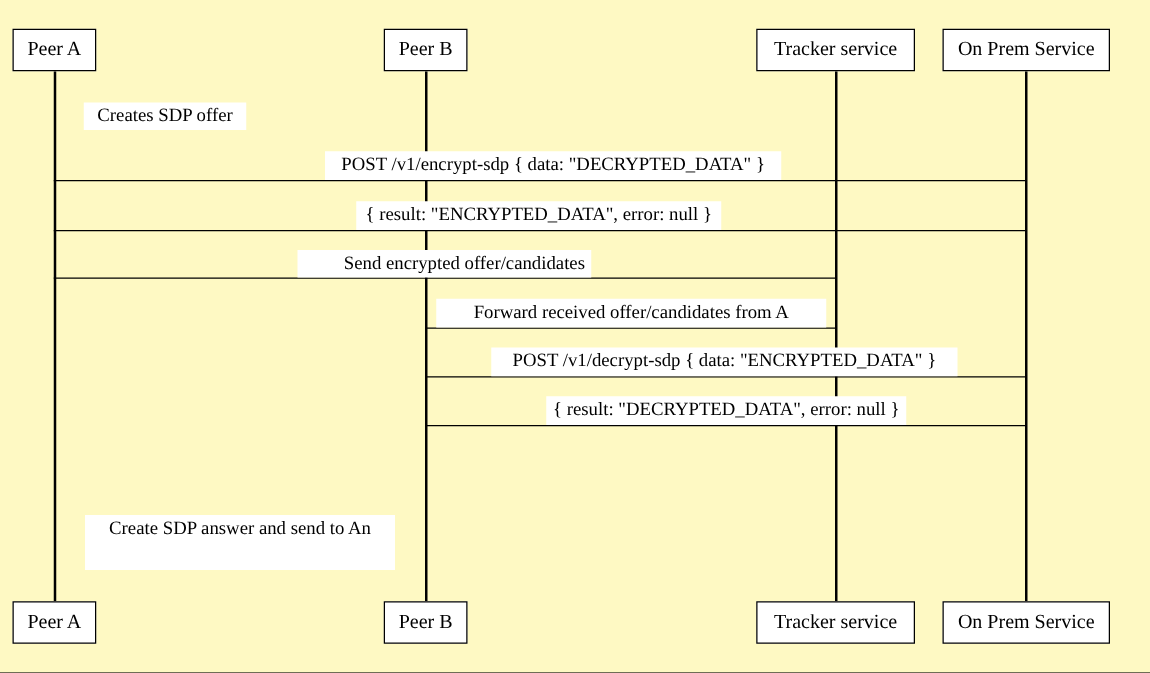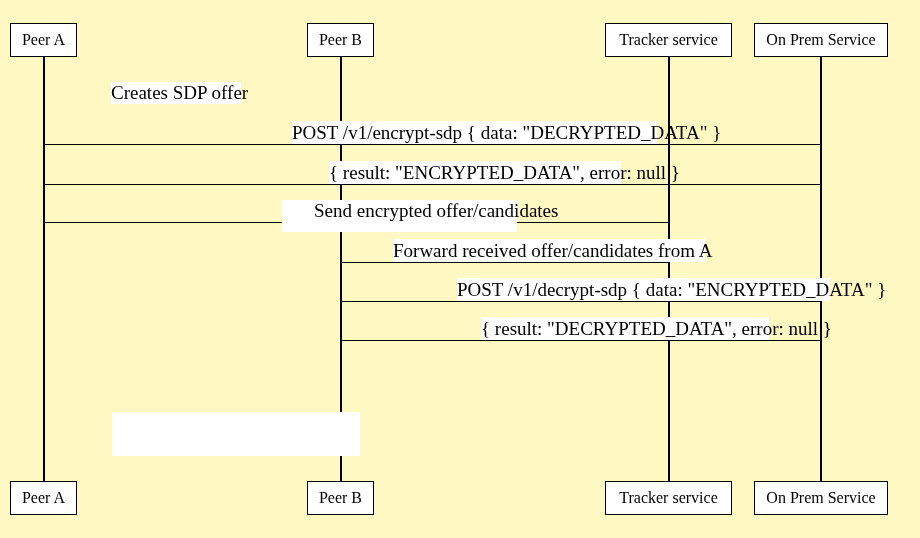--- a/index.html
+++ b/index.html
@@ -38,26 +38,25 @@
     justify-content: center;
     white-space: nowrap;
     height: 34px;
   }
   
   .msg {
     position: absolute;
     box-sizing: border-box;
     background: #ffffff;
     color: #000000;
-    font-size: 19px;
+    font-size: 15px;
     line-height: 22px;
     white-space: nowrap;
     text-align: center;
     padding: 0;
-    margin-left: 44px;
   }
   .msg.two-line {
     white-space: normal;
     line-height: 22px;
   }
   
   .arrow {
     position: absolute;
     height: 1px;
     background: #000000;
@@ -90,46 +89,47 @@
     <span>Tracker service</span>
   </div>
   <div class="participant" style="left:754px; top:23px; width:134px;">
     <span>On Prem Service</span>
   </div>
 
   <div class="msg" style="left:67px; top:82px; width:130px; height:22px;">
     <span>Creates SDP offer</span>
   </div>
 
-  <div class="msg" style="left:248px; top:121px; width:365px; height:23px; line-height:23px;">
+  <div class="msg" style="left:260px; top:121px; width:365px; height:23px; line-height:23px;">
     <span>POST /v1/encrypt-sdp { data: "DECRYPTED_DATA" }</span>
   </div>
 
   <div class="msg" style="left:285px; top:161px; width:292px; height:23px; line-height:23px;">
     <span>{ result: "ENCRYPTED_DATA", error: null }</span>
   </div>
 
-  <div class="msg" style="left:238px; top:200px; width:235px; height:32px; line-height:22px;padding-left:32px;">
+  <div class="msg" style="left:238px; top:200px; width:235px; height:22px; line-height:22px;padding-left:32px;">
     <span>Send encrypted offer/candidates</span>
   </div>
 
   <div class="msg" style="left:349px; top:239px; width:312px; height:23px; line-height:23px;">
     <span>Forward received offer/candidates from A</span>
   </div>
 
-  <div class="msg" style="left:413px; top:278px; width:373px; height:23px; line-height:23px;">
+  <div class="msg" style="left:393px; top:278px; width:373px; height:23px; line-height:23px;">
     <span>POST /v1/decrypt-sdp { data: "ENCRYPTED_DATA" }</span>
   </div>
 
   <div class="msg" style="left:437px; top:317px; width:288px; height:23px; line-height:23px;">
     <span>{ result: "DECRYPTED_DATA", error: null }</span>
   </div>
 
 
   <div class="msg two-line" style="left:68px; top:412px; width:248px; height:44px; overflow:hidden;">
+    <div>Create SDP answer and send to An</div>
   </div>
 
   <div class="participant" style="left:10px; top:481px; width:67px;">
     <span>Peer A</span>
   </div>
   <div class="participant" style="left:307px; top:481px; width:67px;">
     <span>Peer B</span>
   </div>
   <div class="participant" style="left:605px; top:481px; width:127px;">
     <span>Tracker service</span>

